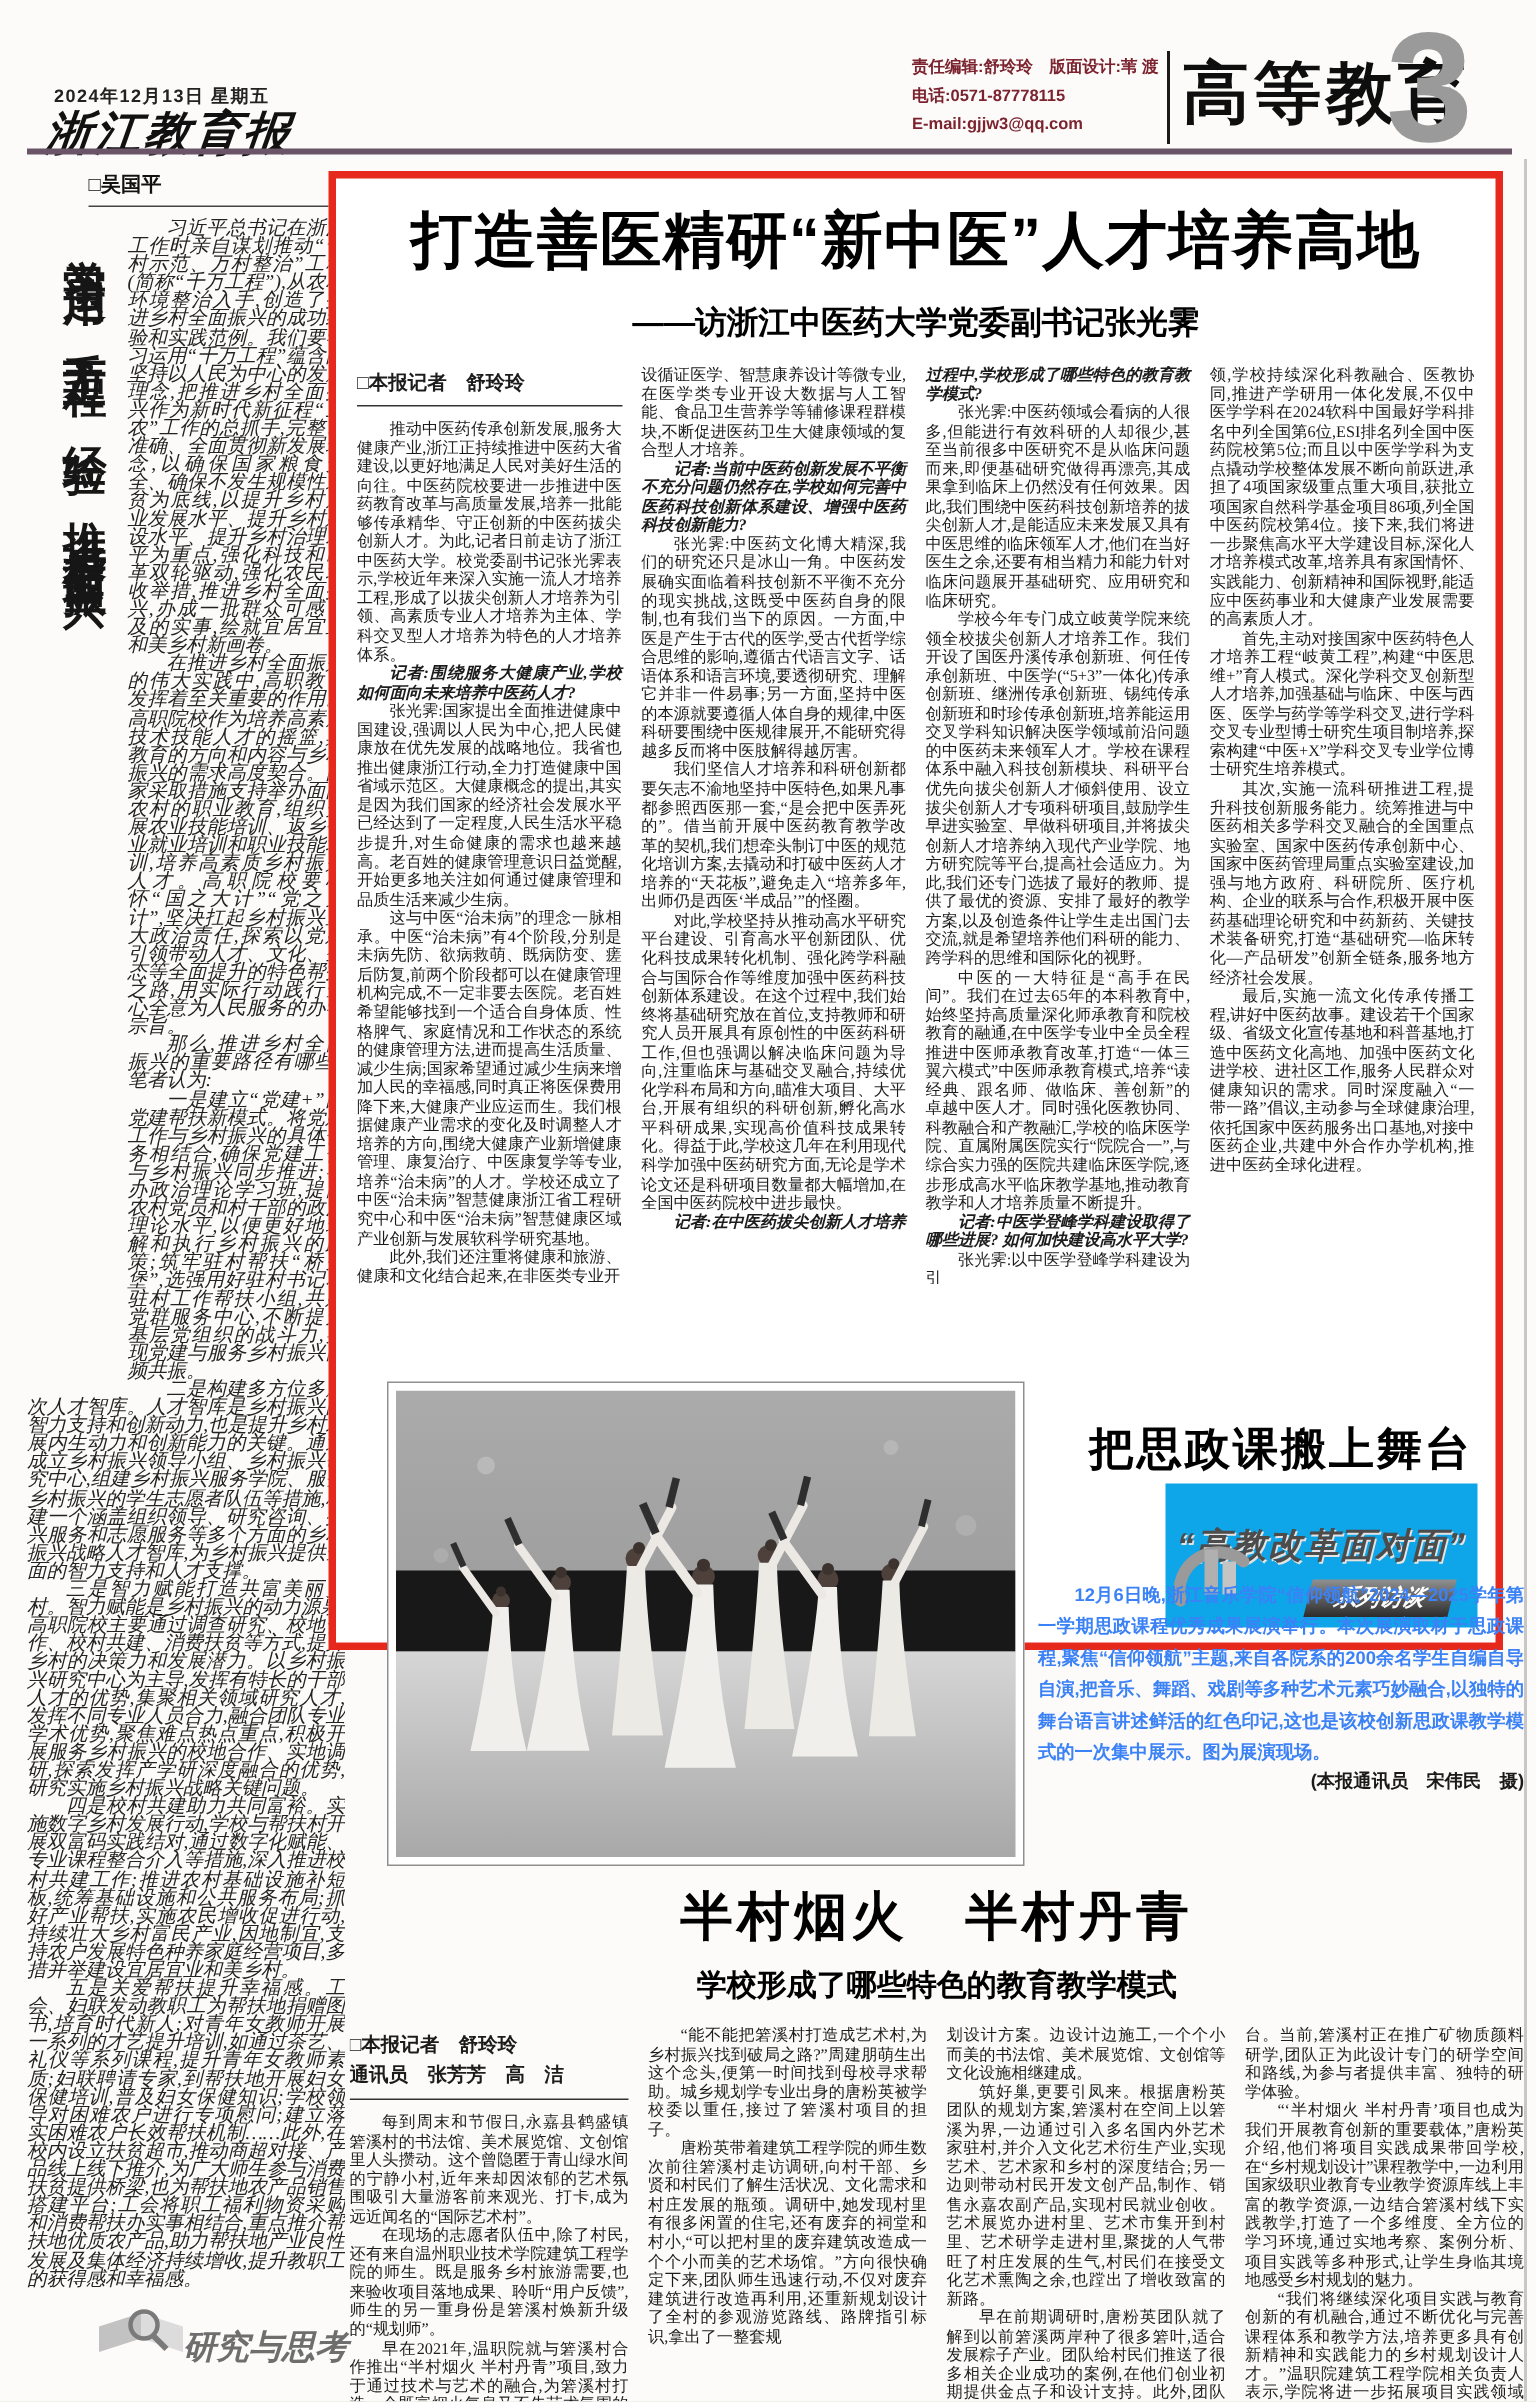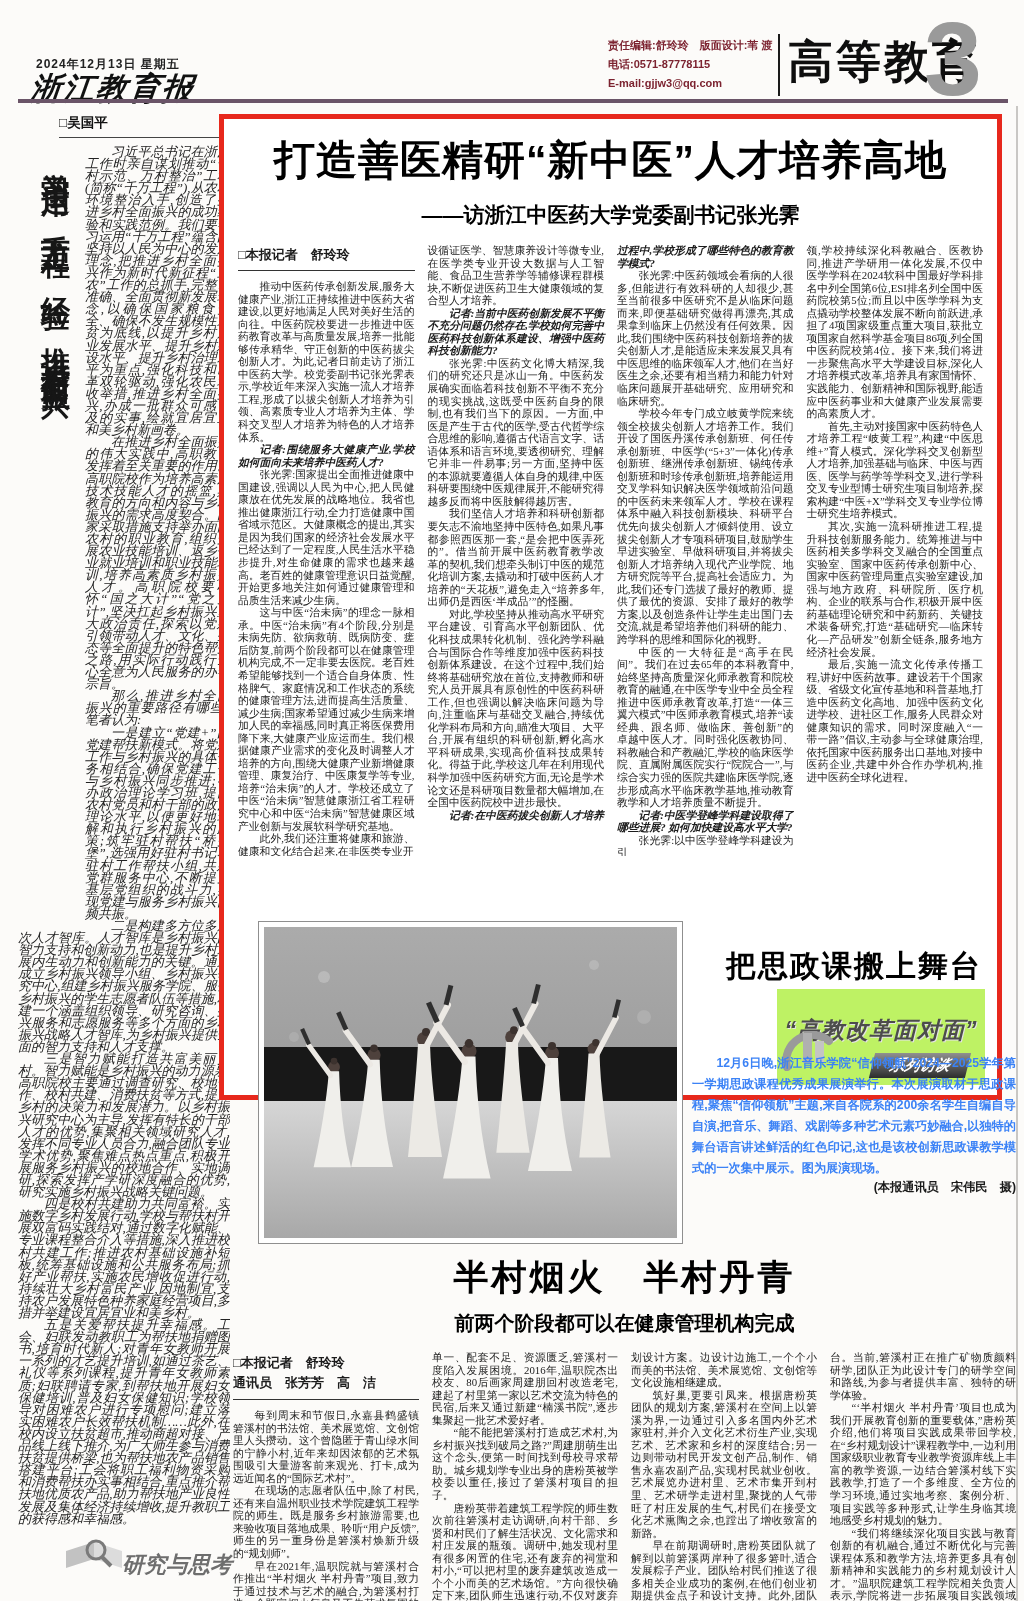--- a/index.html
+++ b/index.html
@@ -36,21 +36,21 @@
               margin-top:8px;}
   .main-subtitle{font:bold 21px "Liberation Sans",sans-serif;text-align:center;margin-top:13px;color:#000;}
   .cols{display:flex;gap:13px;margin-top:15px;height:612px;overflow:hidden;}
   .col{flex:1;min-width:0;font-size:10.8px;line-height:12.55px;text-align:justify;}
   .col .para{margin:0;text-indent:2em;}
   .col .para.cont{text-indent:0;}
   .para.q{font-weight:bold;font-style:italic;}
   .para.q.cont{text-indent:0;}
   .iv-byline{font:bold 13px "Liberation Sans",sans-serif;border-bottom:1.5px solid #333;
              padding-bottom:6px;margin:2px 0 9px 0;}
-  .series-logo{position:absolute;right:12px;bottom:10px;width:208px;height:96px;background:#bef264;
+  .series-logo{position:absolute;right:12px;bottom:10px;width:208px;height:96px;background:#0ea5e9;
                text-align:center;}
   .series-main{font:900 23px "Liberation Sans",sans-serif;font-style:italic;color:#4c4c4c;
                text-shadow:1px 1px 0 #e3e3e3;margin-top:26px;letter-spacing:1px;}
   .series-bar{display:inline-block;background:linear-gradient(180deg,#909090,#2c2c2c);color:#fff;
               font:900 15px "Liberation Sans",sans-serif;font-style:italic;padding:3px 18px;
               transform:skewX(-14deg);margin:7px 0 0 78px;}
   .series-glyph{position:absolute;left:2px;bottom:4px;width:58px;height:58px;}
   
   .photo-frame{left:258px;top:921px;width:425px;height:323px;border:1px solid #8f8f8f;background:#fff;
                padding:5px;box-sizing:border-box;}
@@ -206,35 +206,34 @@
   </div>
 
   <div class="abs photo-news">
     <div class="pn-title">把思政课搬上舞台</div>
     <div class="pn-caption">12月6日晚,浙江音乐学院“信仰领航”2024—2025学年第一学期思政课程优秀成果展演举行。本次展演取材于思政课程,聚焦“信仰领航”主题,来自各院系的200余名学生自编自导自演,把音乐、舞蹈、戏剧等多种艺术元素巧妙融合,以独特的舞台语言讲述鲜活的红色印记,这也是该校创新思政课教学模式的一次集中展示。图为展演现场。</div>
     <div class="pn-credit">(本报通讯员　宋伟民　摄)</div>
   </div>
 
   <div class="abs village">
     <div class="vg-title">半村烟火　半村丹青</div>
-    <div class="vg-subtitle">前两个阶段都可以在健康管理机构完成</div>
+    <div class="vg-subtitle">学校形成了哪些特色的教育教学模式</div>
     <div class="vg-cols">
       <div class="col">
         <div class="vg-byline">
           <div>□本报记者　舒玲玲</div>
           <div>通讯员　张芳芳　高　洁</div>
         </div>
         <div>
             <p class="para">每到周末和节假日,永嘉县鹤盛镇箬溪村的书法馆、美术展览馆、文创馆里人头攒动。这个曾隐匿于青山绿水间的宁静小村,近年来却因浓郁的艺术氛围吸引大量游客前来观光、打卡,成为远近闻名的“国际艺术村”。</p>
             <p class="para">在现场的志愿者队伍中,除了村民,还有来自温州职业技术学院建筑工程学院的师生。既是服务乡村旅游需要,也来验收项目落地成果、聆听“用户反馈”,师生的另一重身份是箬溪村焕新升级的“规划师”。</p>
             <p class="para">早在2021年,温职院就与箬溪村合作推出“半村烟火 半村丹青”项目,致力于通过技术与艺术的融合,为箬溪村打造一个既富烟火气息又不失艺术氛围的美丽家园。项目负责人、温职院建筑工程学院教师唐粉英告诉记者,因为产业</p>
           </div>
       </div>
       <div class="col">
-          <p class="para cont">单一、配套不足、资源匮乏,箬溪村一度陷入发展困境。2016年,温职院杰出校友、80后画家周建朋回村改造老宅,建起了村里第一家以艺术交流为特色的民宿,后来又通过新建“楠溪书院”,逐步集聚起一批艺术爱好者。</p>
           <p class="para">“能不能把箬溪村打造成艺术村,为乡村振兴找到破局之路?”周建朋萌生出这个念头,便第一时间找到母校寻求帮助。城乡规划学专业出身的唐粉英被学校委以重任,接过了箬溪村项目的担子。</p>
           <p class="para">唐粉英带着建筑工程学院的师生数次前往箬溪村走访调研,向村干部、乡贤和村民们了解生活状况、文化需求和村庄发展的瓶颈。调研中,她发现村里有很多闲置的住宅,还有废弃的祠堂和村小,“可以把村里的废弃建筑改造成一个个小而美的艺术场馆。”方向很快确定下来,团队师生迅速行动,不仅对废弃建筑进行改造再利用,还重新规划设计了全村的参观游览路线、路牌指引标识,拿出了一整套规</p>
         </div>
       <div class="col">
           <p class="para cont">划设计方案。边设计边施工,一个个小而美的书法馆、美术展览馆、文创馆等文化设施相继建成。</p>
           <p class="para">筑好巢,更要引凤来。根据唐粉英团队的规划方案,箬溪村在空间上以箬溪为界,一边通过引入多名国内外艺术家驻村,并介入文化艺术衍生产业,实现艺术、艺术家和乡村的深度结合;另一边则带动村民开发文创产品,制作、销售永嘉农副产品,实现村民就业创收。艺术展览办进村里、艺术市集开到村里、艺术研学走进村里,聚拢的人气带旺了村庄发展的生气,村民们在接受文化艺术熏陶之余,也蹚出了增收致富的新路。</p>
           <p class="para">早在前期调研时,唐粉英团队就了解到以前箬溪两岸种了很多箬叶,适合发展粽子产业。团队给村民们推送了很多相关企业成功的案例,在他们创业初期提供金点子和设计支持。此外,团队还助力箬溪村成立半村烟火合作社、箬溪嘉珍共富工坊等,为村民们提供了广阔的就业平</p>
         </div>
       <div class="col">
           <p class="para cont">台。当前,箬溪村正在推广矿物质颜料研学,团队正为此设计专门的研学空间和路线,为参与者提供丰富、独特的研学体验。</p>

